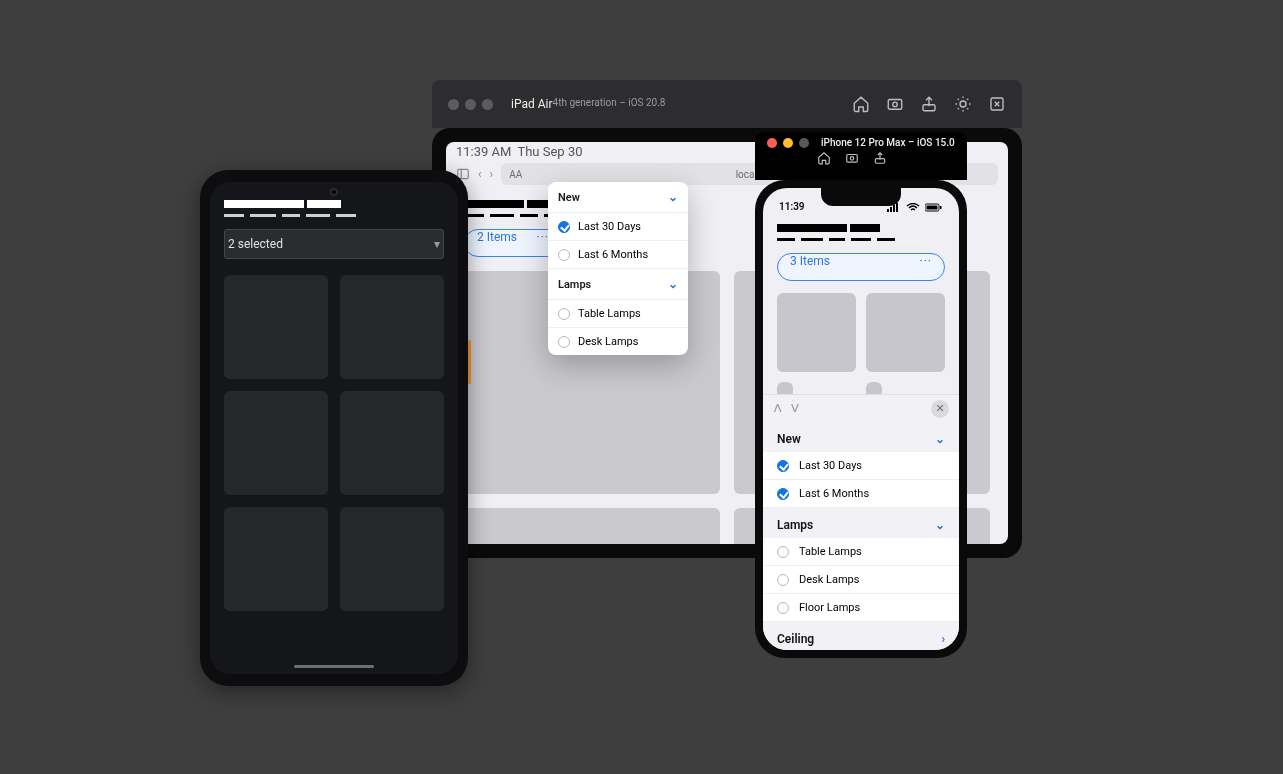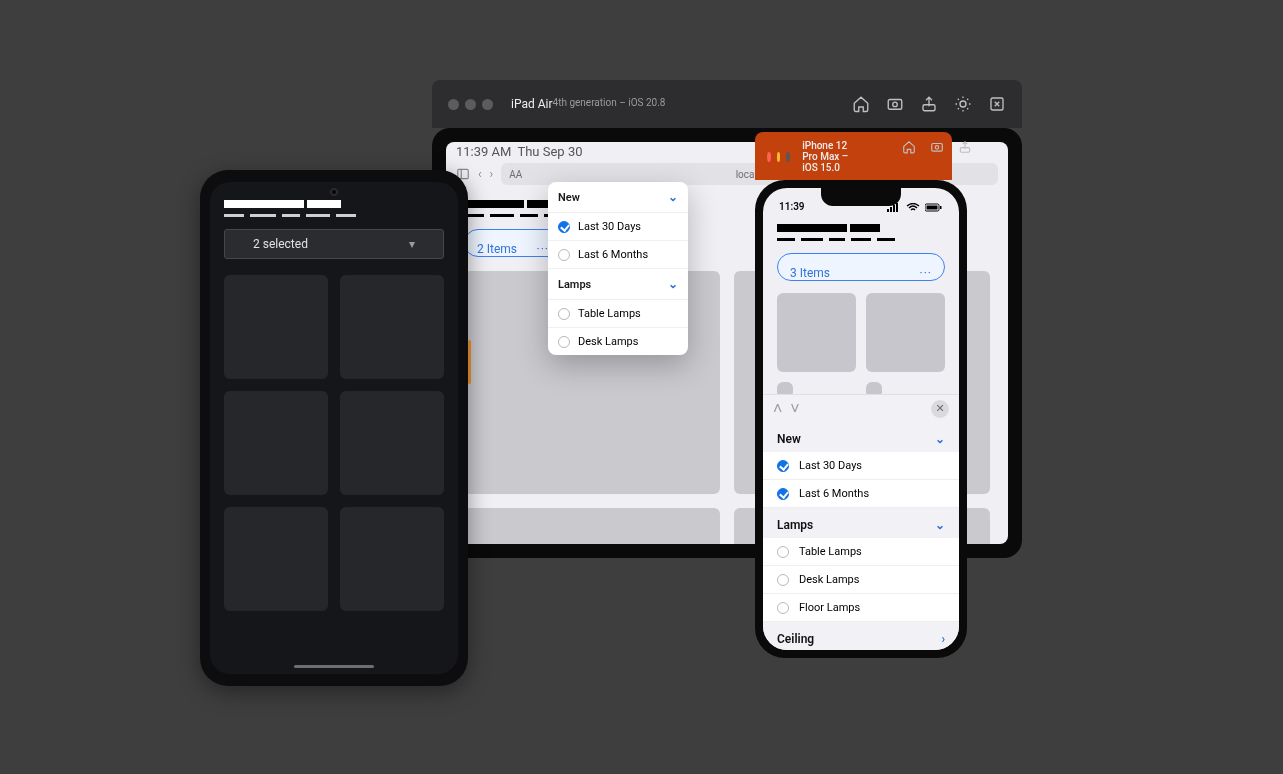--- a/index.html
+++ b/index.html
@@ -74,21 +74,21 @@
     padding: 12px 18px;
   }
   .redact-title {
     display:flex; gap:3px; margin-bottom:6px;
   }
   .redact-title span { background:#000; height:8px; }
   .redact-sub { display:flex; gap:6px; margin-bottom:12px; }
   .redact-sub span { background:#000; height:3px; }
 
   .filter-pill {
-    display:flex; align-items:flex-end; justify-content:space-between;
+    display:flex; align-items:flex-start; justify-content:space-between;
     border:1px solid #3b82f6;
     border-radius: 14px;
     height:28px;
     padding:0 12px;
     color:#3074d9;
     font-size:12px;
     background:#eef5ff;
   }
   .filter-pill .more { color:#3074d9; letter-spacing:1px; }
 
@@ -141,24 +141,24 @@
     content:""; position:absolute; left:3px; top:1px;
     width:4px; height:6px;
     border:solid #fff; border-width:0 2px 2px 0;
     transform:rotate(40deg);
   }
 
   
   .iphone-window-bar {
     position:absolute;
     left: 755px; top: 132px;
-    width: 197px; height: 48px;
-    background:#c2410c;
+    width: 212px; height: 48px;
+    background:#000000;
     border-radius:8px 8px 0 0;
-    display:flex; 
+    display:flex; flex-direction:column;
     padding: 5px 12px 4px;
     z-index:5;
   }
   .iphone-bar-row1 { display:flex; align-items:center; gap:6px; }
   .iphone-bar-row1 .t { font-size:10px; color:#eee; font-weight:500; margin-left:6px;}
   .dot-r { width:10px; height:10px; border-radius:50%; }
   .iphone-bar-row2 { display:flex; gap:14px; margin-left:50px; margin-top:3px;}
   .iphone-bar-row2 .chrome-icon { width:14px; height:14px; }
 
   .iphone-frame {
@@ -254,21 +254,21 @@
   }
   .sb-icons { display:flex; gap:5px; align-items:center; }
   .android-content { padding:18px 14px; }
   .android .redact-title span { background:#fff; }
   .android .redact-sub span { background:#cfcfd3; }
   .android-select {
     width:100%; height:30px;
     background:#2b2c30; color:#e1e1e3;
     border:1px solid #45464a; border-radius:3px;
     display:flex; align-items:center; justify-content:space-between;
-    padding:0 28px; font-size:12px;
+    padding:0 3px; font-size:12px;
     margin-top:6px;
   }
   .android-cards { display:grid; grid-template-columns:1fr 1fr; gap:12px; margin-top:16px; }
   .android-cards .acard {
     background:#26272b; border-radius:6px; aspect-ratio:1/1;
   }
   .android-homebar {
     position:absolute; bottom:6px; left:50%; transform:translateX(-50%);
     width:80px; height:3px; border-radius:2px; background:#6d6d72;
   }

